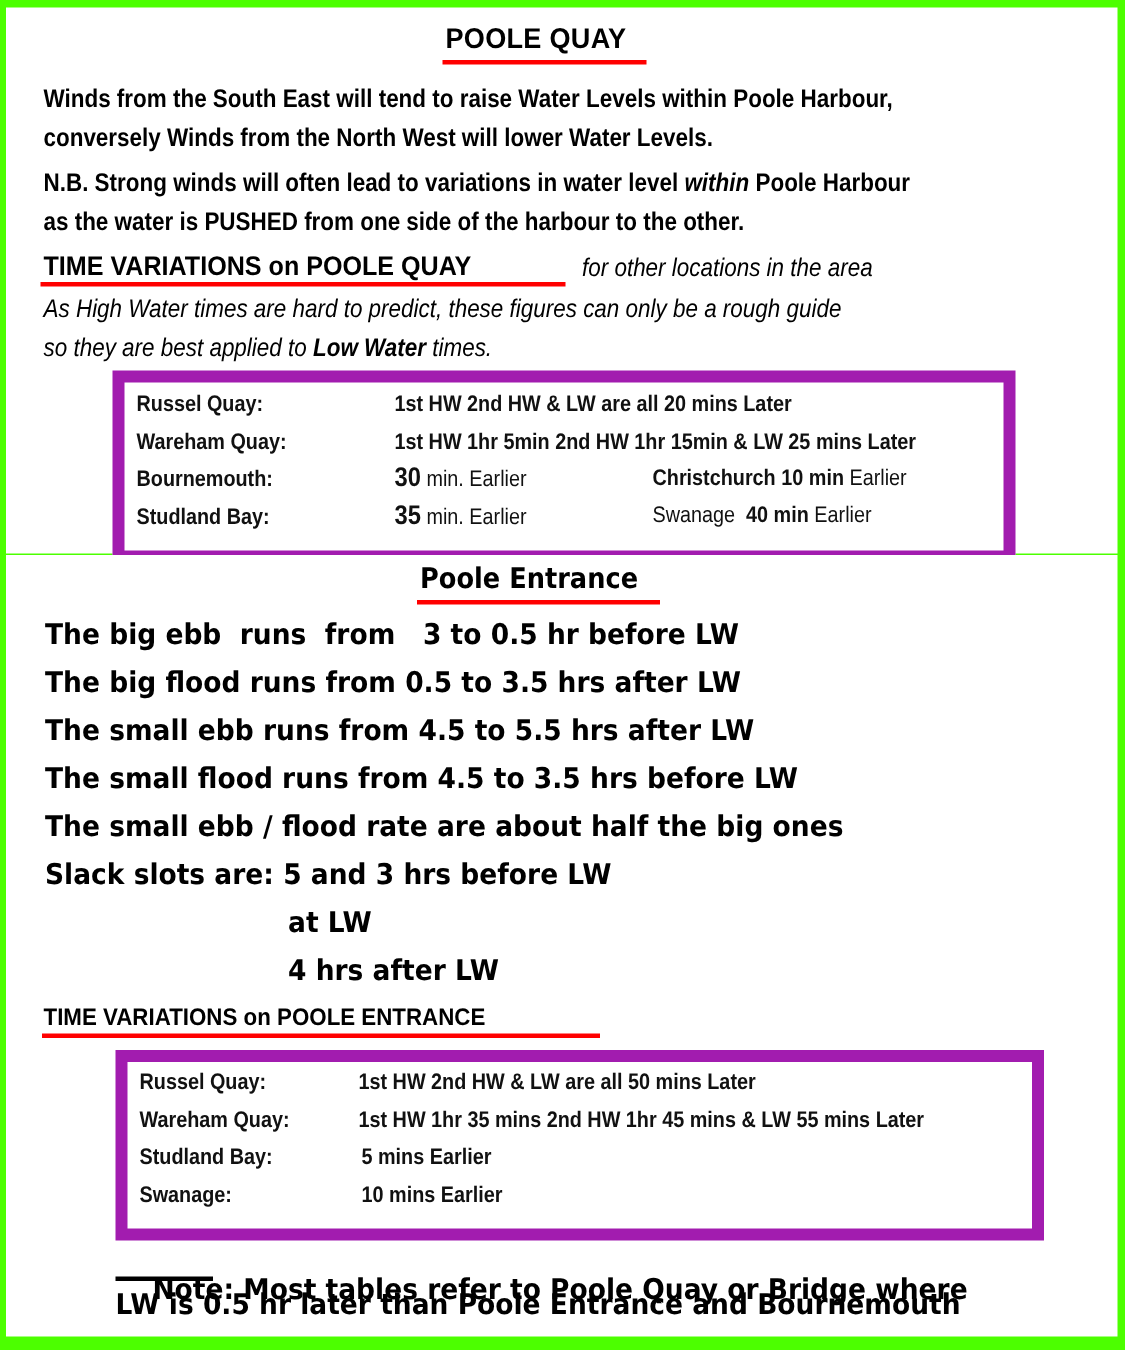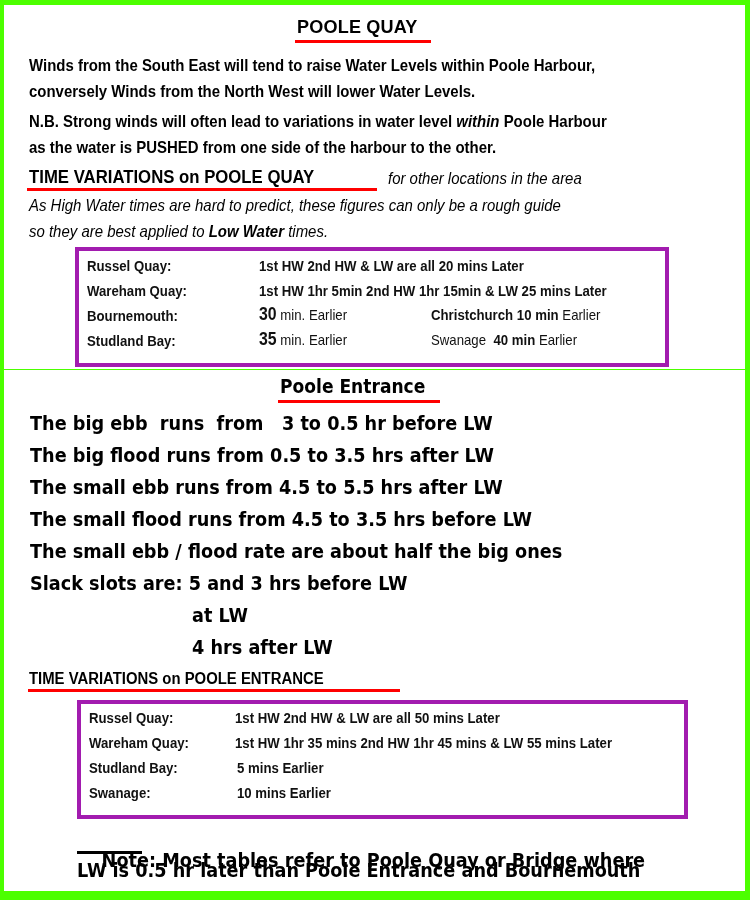--- a/index.html
+++ b/index.html
@@ -15,21 +15,21 @@
     .abs { position: absolute; white-space: nowrap; }
     .title {
       font-weight: bold; font-size: 19px; letter-spacing: 0.2px;
       transform: scaleX(0.95); transform-origin: left top;
     }
     .red-ul { position: absolute; height: 3px; background: #f00; }
     .cond { font-family: "Liberation Sans", sans-serif; transform-origin: left top; }
     .p1 { font-weight: bold; font-size: 17px; transform: scaleX(0.88); }
     .tv-head { font-weight: bold; font-size: 18px; transform: scaleX(0.93); }
     .tv-sub { font-style: italic; font-size: 17px; transform: scaleX(0.88); }
-    .box { position: absolute; border: 4px solid #a21caf; background: #fff; }
+    .box { position: absolute; border: 8px solid #a21caf; background: #fff; }
     .tcell { position: absolute; white-space: nowrap; font-size: 15px; font-weight: bold; transform: scaleX(0.88); transform-origin: left top; color: #111; }
     .tcell .big { font-size: 18px; }
     .tcell .norm { font-weight: normal; }
     .calibri { font-family: "DejaVu Sans", sans-serif; font-weight: bold; font-size: 19px; transform: scaleX(0.93); transform-origin: left top; }
     .ent-title { font-family: "DejaVu Sans", sans-serif; font-weight: bold; font-size: 19px; transform: scaleX(0.9); transform-origin: left top; }
     .note-ul { position: absolute; height: 3px; background: #000; }
   </style>
 </head>
 <body>
 

